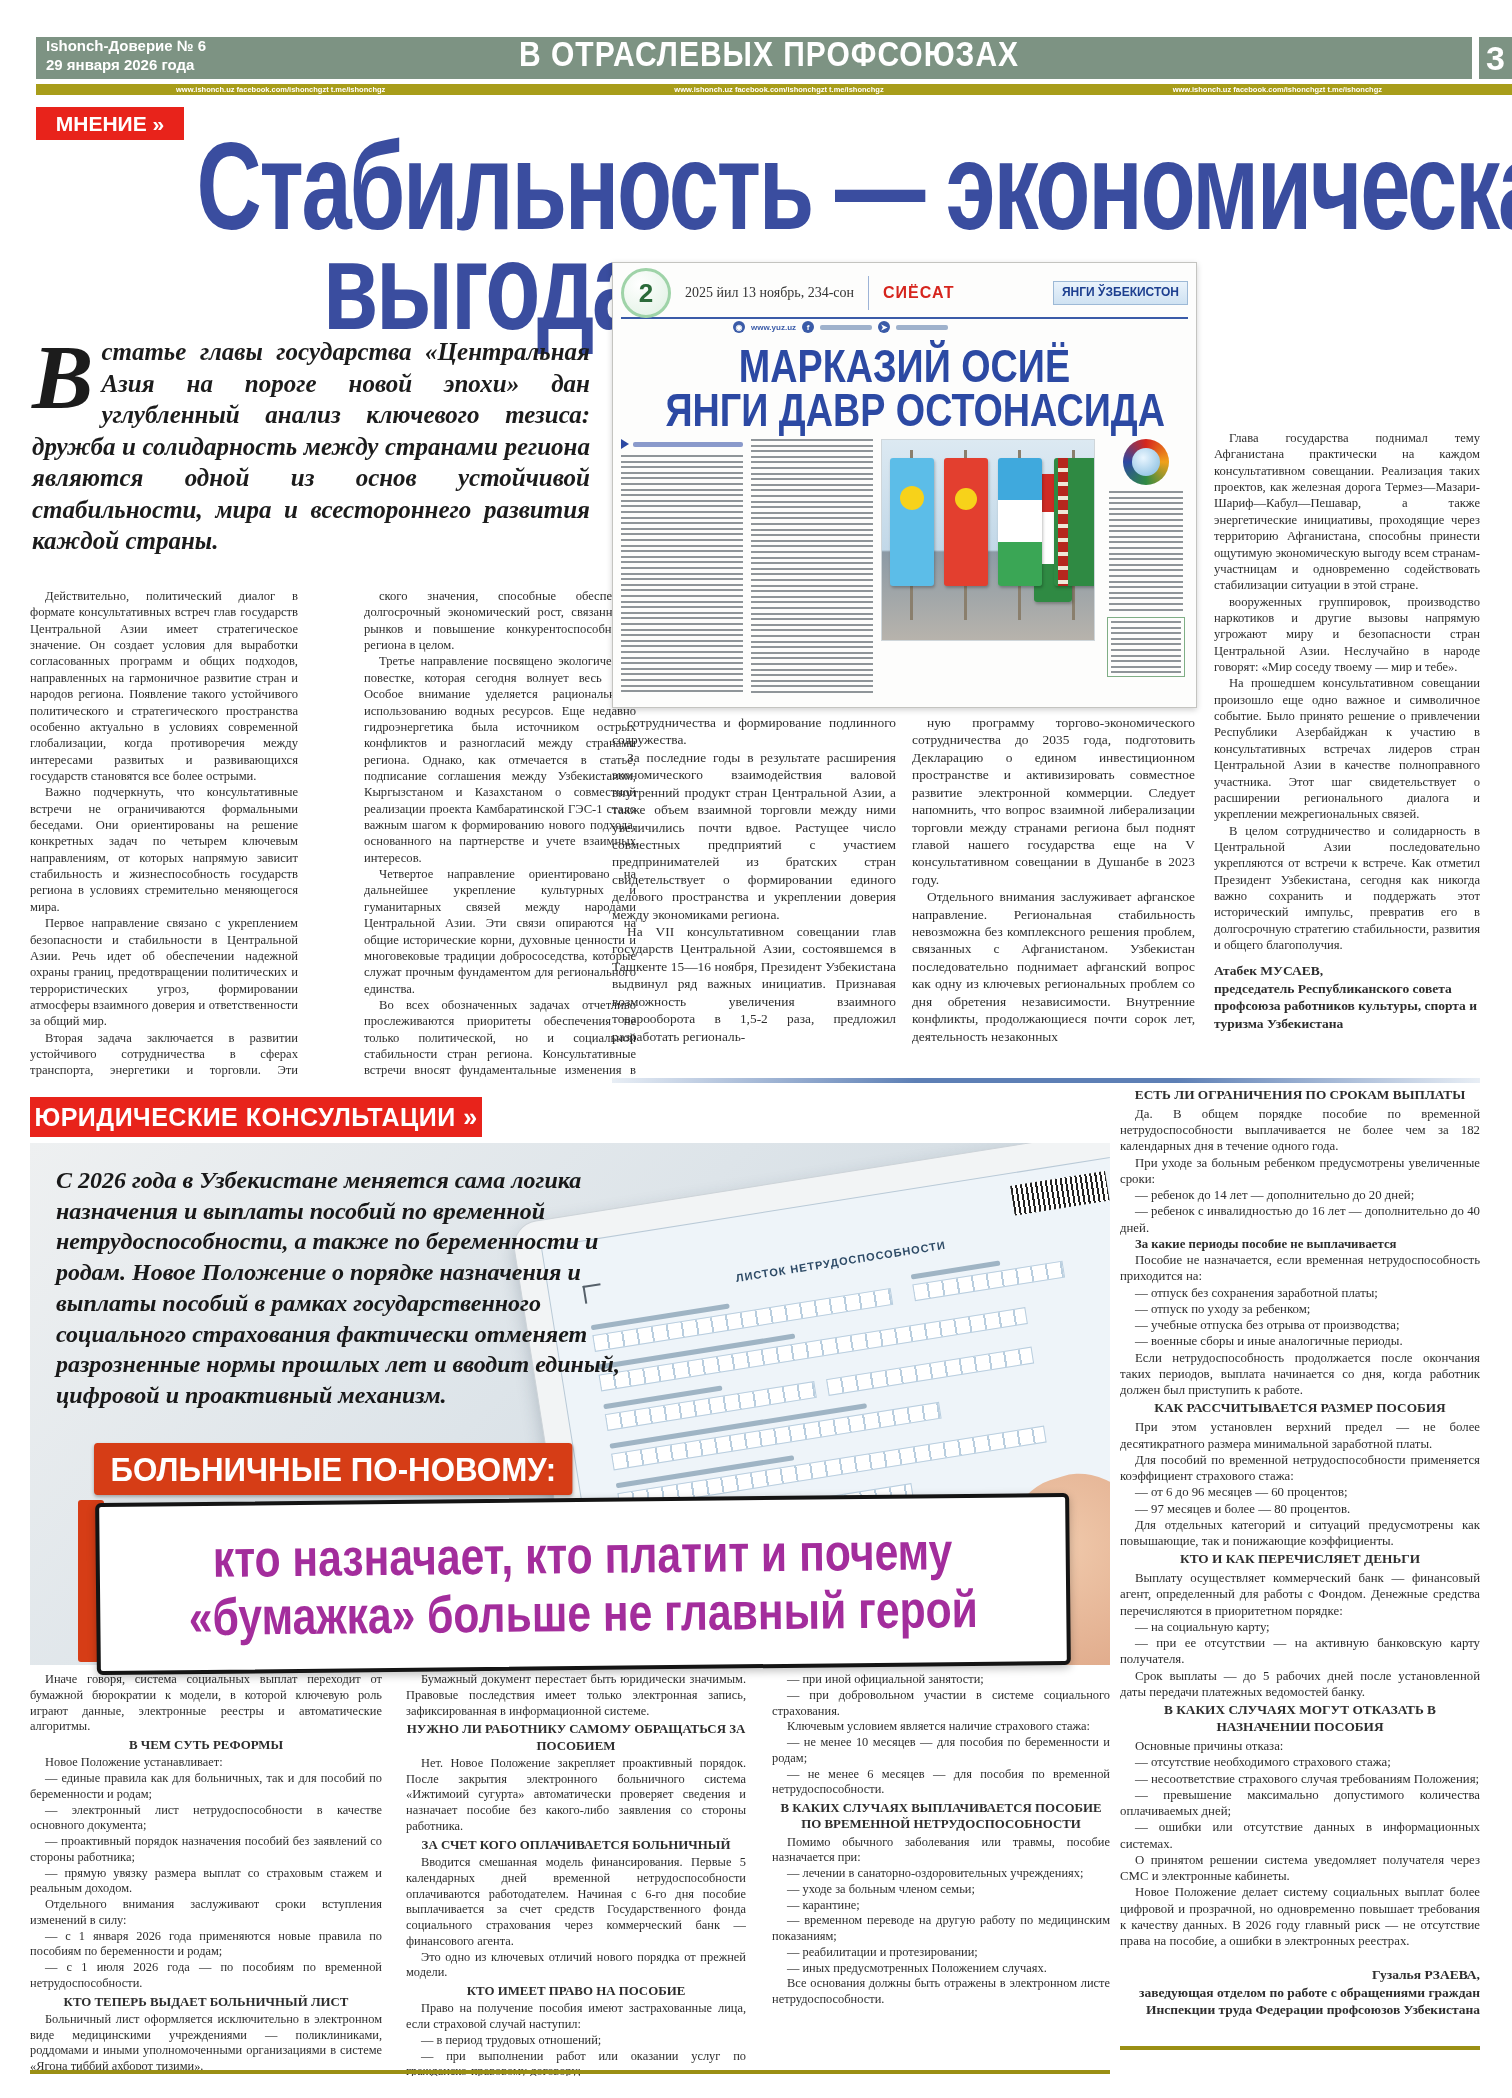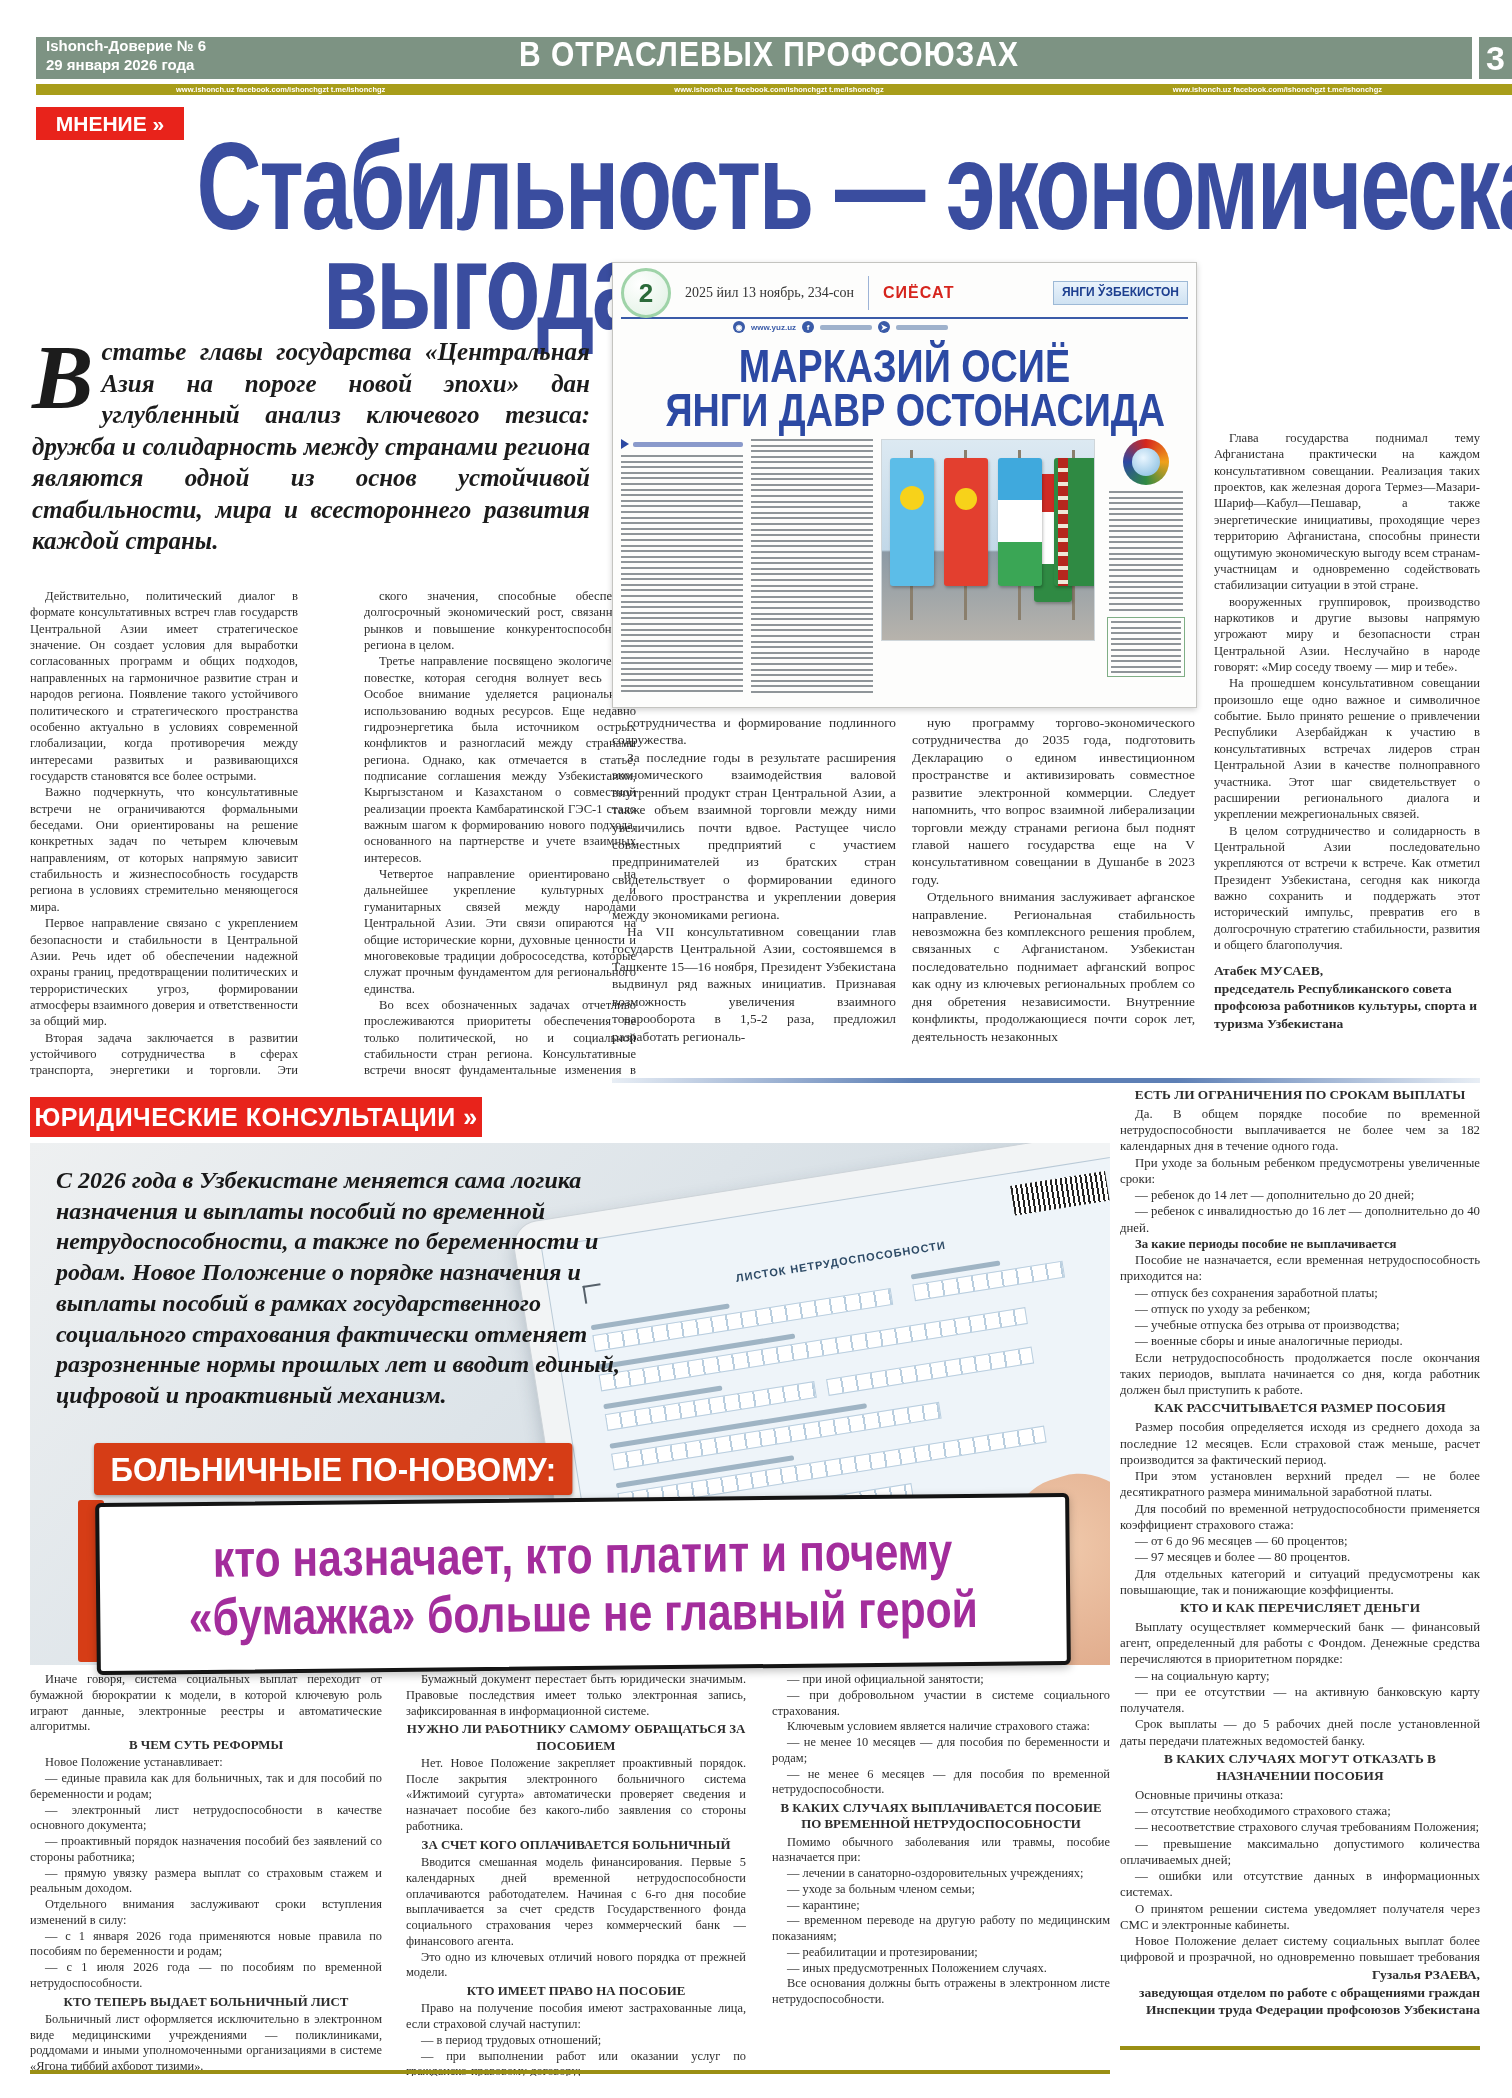--- a/index.html
+++ b/index.html
@@ -354,21 +354,20 @@
     <p>— ребенок до 14 лет — дополнительно до 20 дней;</p>
     <p>— ребенок с инвалидностью до 16 лет — дополнительно до 40 дней.</p>
     <p class="bold-line">За какие периоды пособие не выплачивается</p>
     <p>Пособие не назначается, если временная нетрудоспособность приходится на:</p>
     <p>— отпуск без сохранения заработной платы;</p>
     <p>— отпуск по уходу за ребенком;</p>
     <p>— учебные отпуска без отрыва от производства;</p>
     <p>— военные сборы и иные аналогичные периоды.</p>
     <p>Если нетрудоспособность продолжается после окончания таких периодов, выплата начинается со дня, когда работник должен был приступить к работе.</p>
     <h4>КАК РАССЧИТЫВАЕТСЯ РАЗМЕР ПОСОБИЯ</h4>
-    <p>Размер пособия определяется исходя из среднего дохода за последние 12 месяцев. Если страховой стаж меньше, расчет производится за фактический период.</p>
     <p>При этом установлен верхний предел — не более десятикратного размера минимальной заработной платы.</p>
     <p>Для пособий по временной нетрудоспособности применяется коэффициент страхового стажа:</p>
     <p>— от 6 до 96 месяцев — 60 процентов;</p>
     <p>— 97 месяцев и более — 80 процентов.</p>
     <p>Для отдельных категорий и ситуаций предусмотрены как повышающие, так и понижающие коэффициенты.</p>
     <h4>КТО И КАК ПЕРЕЧИСЛЯЕТ ДЕНЬГИ</h4>
     <p>Выплату осуществляет коммерческий банк — финансовый агент, определенный для работы с Фондом. Денежные средства перечисляются в приоритетном порядке:</p>
     <p>— на социальную карту;</p>
     <p>— при ее отсутствии — на активную банковскую карту получателя.</p>
     <p>Срок выплаты — до 5 рабочих дней после установленной даты передачи платежных ведомостей банку.</p>

